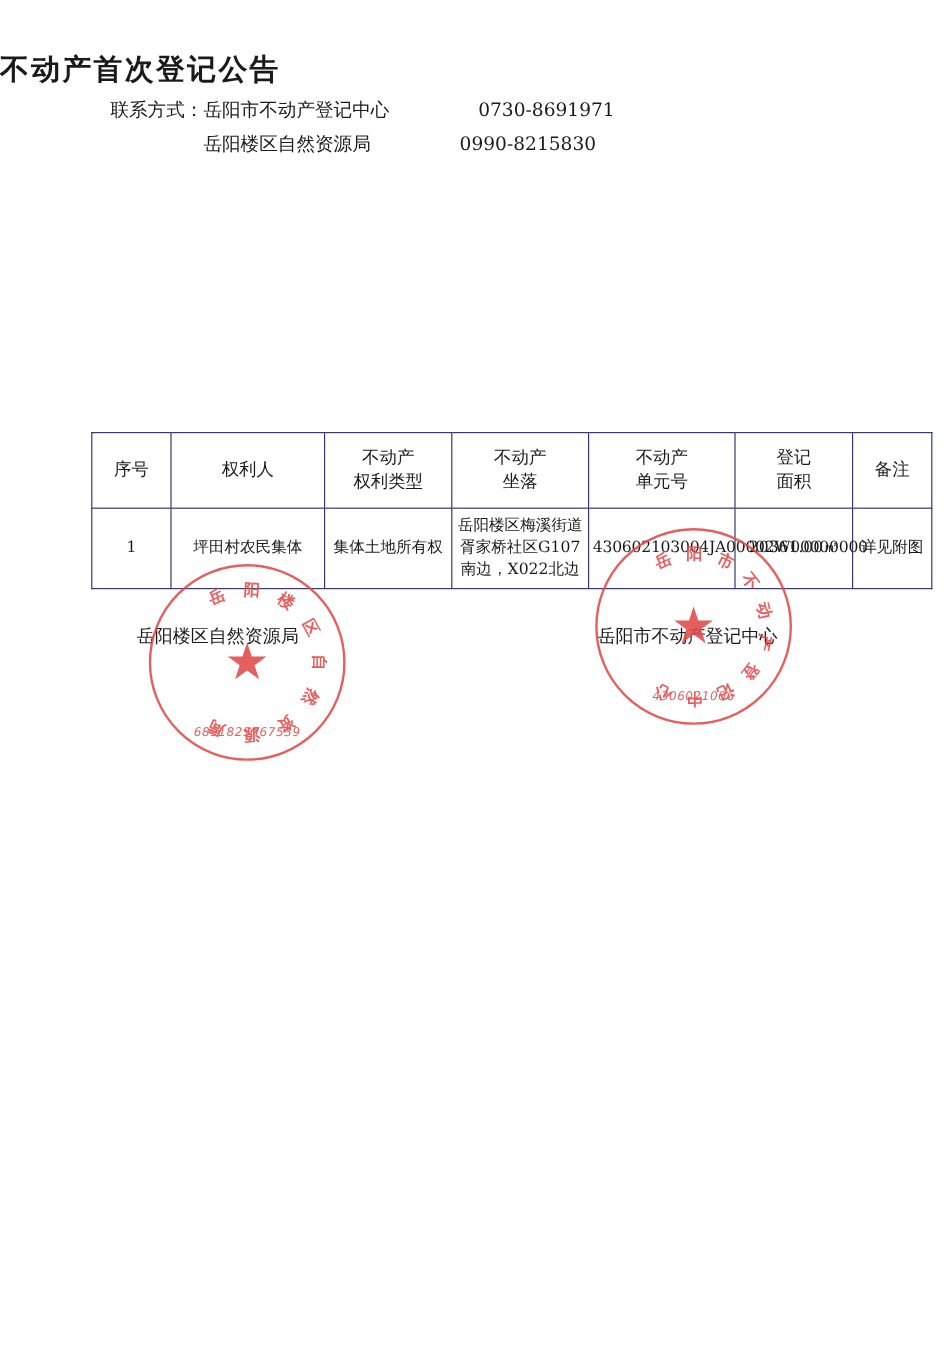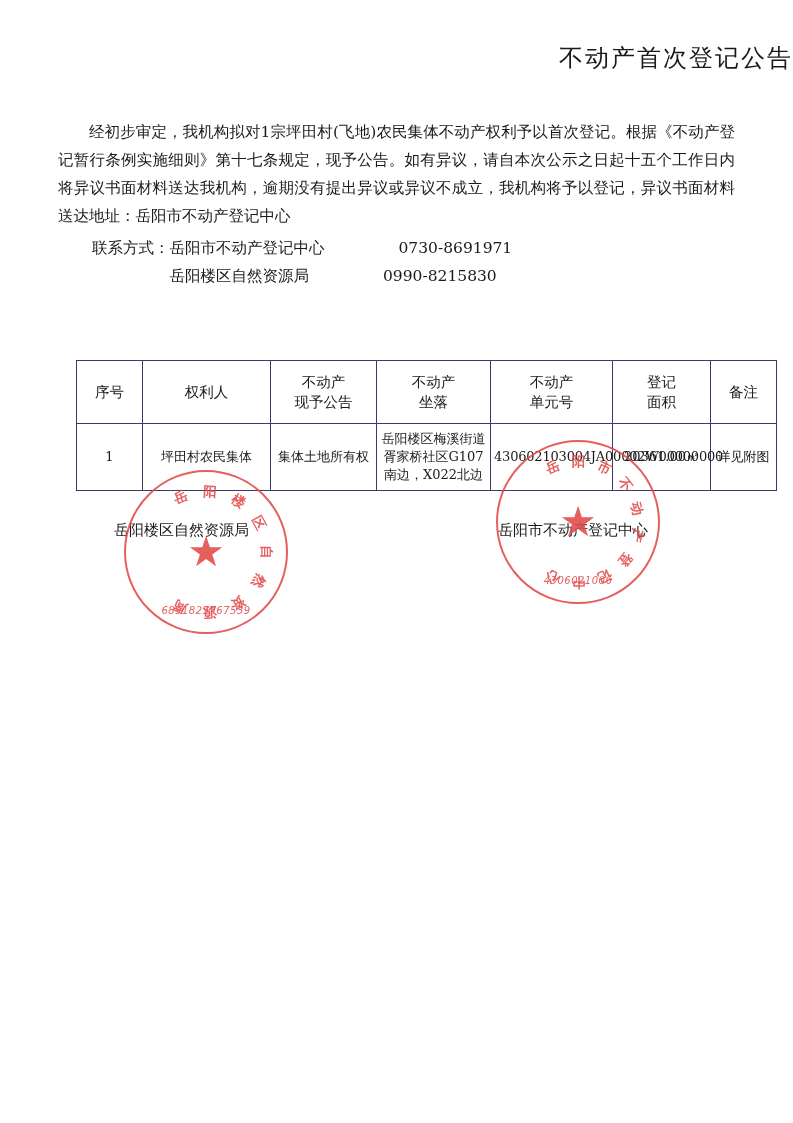--- a/index.html
+++ b/index.html
@@ -15,23 +15,23 @@
     color: #1a1a1a;
     overflow: hidden;
   }
   .page {
     position: relative;
     width: 793px;
     height: 1123px;
     box-sizing: border-box;
   }
   .doc-title {
-    text-align: right;
+    text-align: left;
     font-size: 24px;
-    font-weight: normal;
+    font-weight: bold;
     letter-spacing: 2px;
     margin-top: 42px;
     margin-bottom: 0;
     font-family: "DejaVu Serif", "Liberation Serif", serif;
   }
   .body-text {
     margin: 44px 58px 0 58px;
     font-size: 15.5px;
     line-height: 28px;
     text-align: justify;
@@ -186,23 +186,20 @@
     font-style: italic;
   }
 </style>
 </head>
 <body>
 
 <div class="page">
 
   <h1 class="doc-title">不动产首次登记公告</h1>
 
-  <div class="body-text">
-    <span class="indent">经初步审定，我机构拟对1宗坪田村(飞地)农民集体不动产权利予以首次登记。根据《不动产登记暂行条例实施细则》第十七条规定，现予公告。如有异议，请自本次公示之日起十五个工作日内将异议书面材料送达我机构，逾期没有提出异议或异议不成立，我机构将予以登记，异议书面材料送达地址：岳阳市不动产登记中心</span>
-  </div>
 
   <div class="contact-block">
     <div class="contact-row first">
       <span class="contact-label">联系方式：</span>
       <span class="contact-name">岳阳市不动产登记中心</span>
       <span class="contact-phone">0730-8691971</span>
     </div>
     <div class="contact-row second">
       <span class="contact-label">联系方式：</span>
       <span class="contact-name">岳阳楼区自然资源局</span>
@@ -223,21 +220,21 @@
     <thead>
       <tr>
         <th>
           <div>序号</div>
         </th>
         <th>
           <div>权利人</div>
         </th>
         <th>
           <div>不动产</div>
-          <div>现予公告</div>
+          <div>权利类型</div>
         </th>
         <th>
           <div>不动产</div>
           <div>坐落</div>
         </th>
         <th>
           <div>不动产</div>
           <div>单元号</div>
         </th>
         <th>

